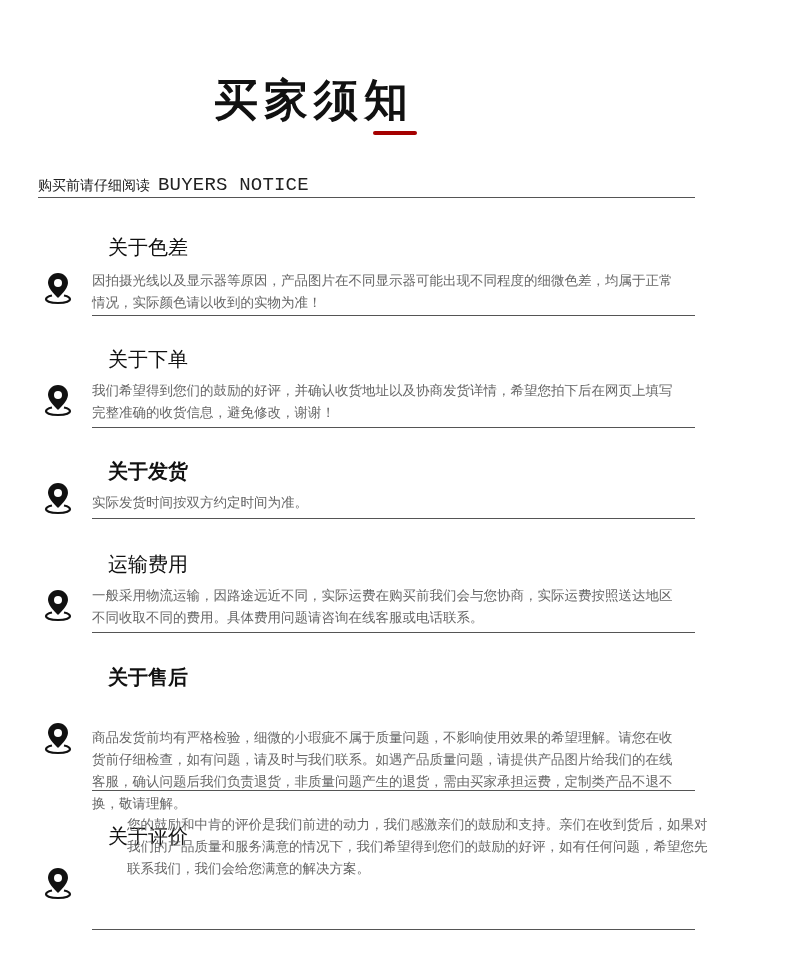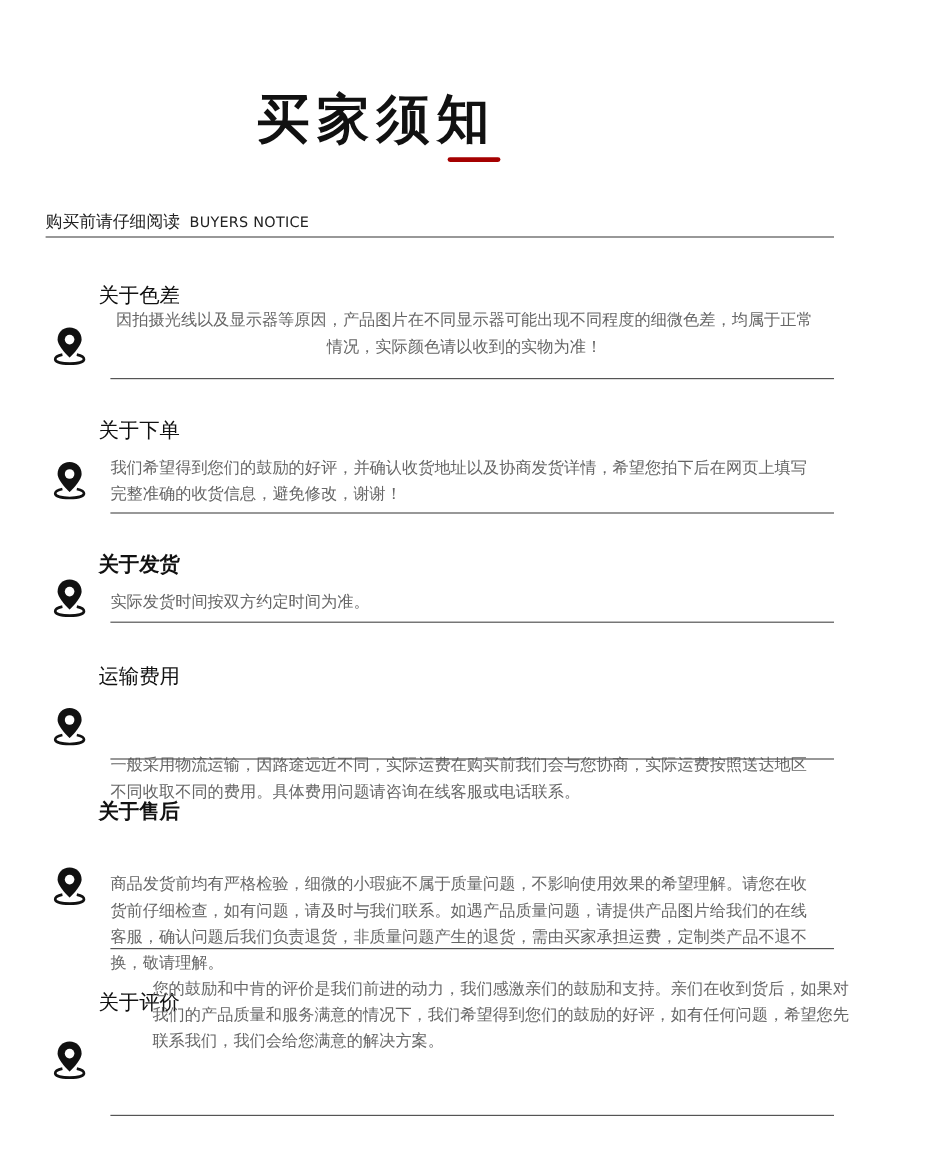--- a/index.html
+++ b/index.html
@@ -18,24 +18,24 @@
     .title-underline {
       position: absolute; left: 373px; top: 131px; width: 44px; height: 4px;
       border-radius: 2px; background: #a50000;
     }
     .subheader {
       position: absolute; left: 38px; top: 176px; width: 657px;
       border-bottom: 1px solid #555;
       padding-bottom: 3px;
       font-size: 14px; color: #222; line-height: 18px;
     }
-    .subheader .en { font-size: 12px; margin-left: 8px; letter-spacing: 0.2px; }
+    .subheader .en { font-size: 19px; margin-left: 8px; letter-spacing: 0.2px; font-family: Liberation Mono, monospace; }
     .section { position: absolute; left: 0; width: 790px; }
     .section .heading {
-      position: absolute; left: 82px; font-size: 17px; color: #111; line-height: 24px;
+      position: absolute; left: 108px; font-size: 20px; color: #111; line-height: 24px;
     }
     .section .body {
       position: absolute; left: 92px; width: 590px;
       font-size: 13.5px; color: #666; line-height: 22px;
     }
     .section .rule {
       position: absolute; left: 92px; width: 603px; height: 0;
       border-top: 1px solid #555;
     }
     .section .pin {
@@ -52,21 +52,21 @@
   <span>购买前请仔细阅读</span><span class="en">BUYERS NOTICE</span>
 </div>
 
 <div class="section" style="top:0;">
   <div class="heading" style="top:235px;">关于色差</div>
   <svg class="pin" style="top:271px;" viewBox="0 0 28 34">
     <path d="M14 2 C8 2 4 6.5 4 12 C4 18 14 27 14 27 C14 27 24 18 24 12 C24 6.5 20 2 14 2 Z" fill="#111"></path>
     <circle cx="14" cy="12" r="4" fill="#fff"></circle>
     <path d="M8 24.5 C3 25.5 2 27 2 28.3 C2 30.6 7.5 32 14 32 C20.5 32 26 30.6 26 28.3 C26 27 25 25.5 20 24.5" fill="none" stroke="#111" stroke-width="2.2"></path>
   </svg>
-  <div class="body" style="top:256px;text-align:center;">因拍摄光线以及显示器等原因，产品图片在不同显示器可能出现不同程度的细微色差，均属于正常情况，实际颜色请以收到的实物为准！</div>
+  <div class="body" style="top:269px;">因拍摄光线以及显示器等原因，产品图片在不同显示器可能出现不同程度的细微色差，均属于正常情况，实际颜色请以收到的实物为准！</div>
   <div class="rule" style="top:315px;"></div>
 </div>
 
 <div class="section" style="top:0;">
   <div class="heading" style="top:347px;">关于下单</div>
   <svg class="pin" style="top:383px;" viewBox="0 0 28 34">
     <path d="M14 2 C8 2 4 6.5 4 12 C4 18 14 27 14 27 C14 27 24 18 24 12 C24 6.5 20 2 14 2 Z" fill="#111"></path>
     <circle cx="14" cy="12" r="4" fill="#fff"></circle>
     <path d="M8 24.5 C3 25.5 2 27 2 28.3 C2 30.6 7.5 32 14 32 C20.5 32 26 30.6 26 28.3 C26 27 25 25.5 20 24.5" fill="none" stroke="#111" stroke-width="2.2"></path>
   </svg>
@@ -85,21 +85,21 @@
   <div class="rule" style="top:518px;"></div>
 </div>
 
 <div class="section" style="top:0;">
   <div class="heading" style="top:552px;">运输费用</div>
   <svg class="pin" style="top:588px;" viewBox="0 0 28 34">
     <path d="M14 2 C8 2 4 6.5 4 12 C4 18 14 27 14 27 C14 27 24 18 24 12 C24 6.5 20 2 14 2 Z" fill="#111"></path>
     <circle cx="14" cy="12" r="4" fill="#fff"></circle>
     <path d="M8 24.5 C3 25.5 2 27 2 28.3 C2 30.6 7.5 32 14 32 C20.5 32 26 30.6 26 28.3 C26 27 25 25.5 20 24.5" fill="none" stroke="#111" stroke-width="2.2"></path>
   </svg>
-  <div class="body" style="top:584px;margin-top:43px;">一般采用物流运输，因路途远近不同，实际运费在购买前我们会与您协商，实际运费按照送达地区不同收取不同的费用。具体费用问题请咨询在线客服或电话联系。</div>
+  <div class="body" style="top:584px;">一般采用物流运输，因路途远近不同，实际运费在购买前我们会与您协商，实际运费按照送达地区不同收取不同的费用。具体费用问题请咨询在线客服或电话联系。</div>
   <div class="rule" style="top:632px;"></div>
 </div>
 
 <div class="section" style="top:0;">
   <div class="heading" style="top:665px;font-weight:bold;">关于售后</div>
   <svg class="pin" style="top:721px;" viewBox="0 0 28 34">
     <path d="M14 2 C8 2 4 6.5 4 12 C4 18 14 27 14 27 C14 27 24 18 24 12 C24 6.5 20 2 14 2 Z" fill="#111"></path>
     <circle cx="14" cy="12" r="4" fill="#fff"></circle>
     <path d="M8 24.5 C3 25.5 2 27 2 28.3 C2 30.6 7.5 32 14 32 C20.5 32 26 30.6 26 28.3 C26 27 25 25.5 20 24.5" fill="none" stroke="#111" stroke-width="2.2"></path>
   </svg>

